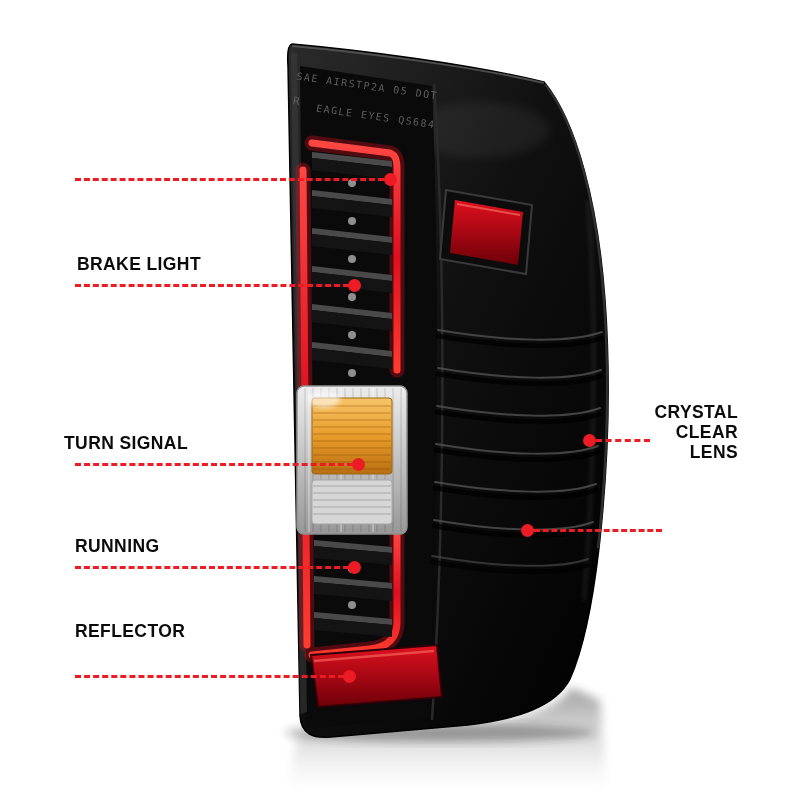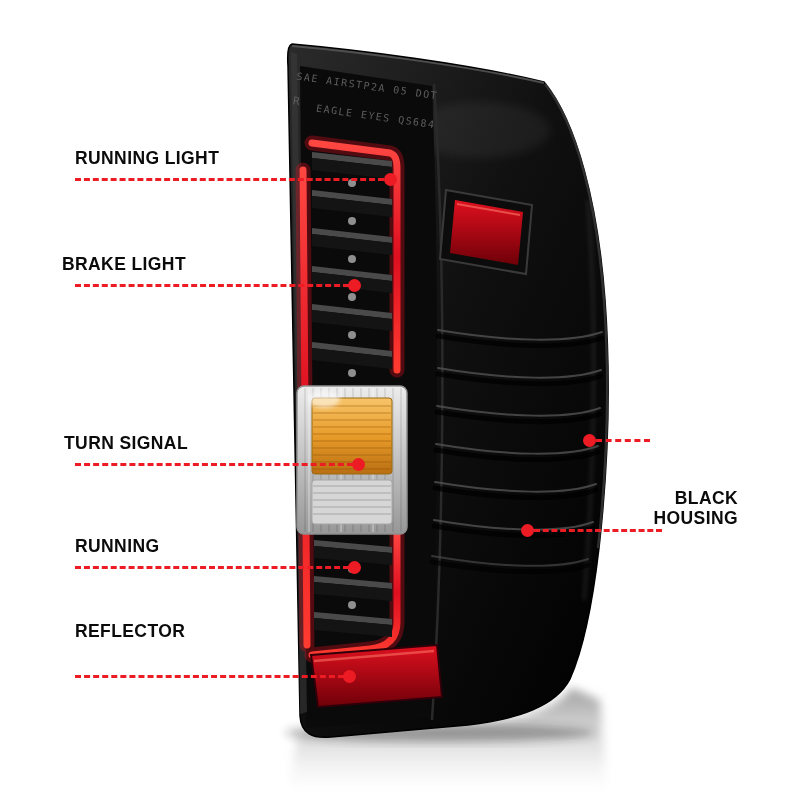--- a/index.html
+++ b/index.html
@@ -219,27 +219,26 @@
       <path d="M435 482 C506 494 566 495 596 484" stroke="#525252" stroke-width="2" opacity="0.8"></path>
       <path d="M435 488 C506 500 566 501 596 490" stroke="#000000" stroke-width="5" opacity="0.7"></path>
       <path d="M434 520 C504 532 564 533 593 522" stroke="#525252" stroke-width="2" opacity="0.8"></path>
       <path d="M434 526 C504 538 564 539 593 528" stroke="#000000" stroke-width="5" opacity="0.7"></path>
       <path d="M432 556 C502 568 560 569 588 559" stroke="#525252" stroke-width="2" opacity="0.6"></path>
       <path d="M432 562 C502 574 560 575 588 565" stroke="#000000" stroke-width="5" opacity="0.6"></path>
     </g>
   </svg>
 
   <div class="callout">
-    <div class="lbl" style="left:75px;top:148px">RUNNING LIGHT</div>
     <div class="leader" style="left:75px;top:178px;width:309px"></div>
     <div class="dot" style="left:384px;top:173px"></div>
   </div>
 
   <div class="callout">
-    <div class="lbl" style="left:62px;top:254px">BRAKE LIGHT</div>
+    <div class="lbl" style="left:77px;top:254px">BRAKE LIGHT</div>
     <div class="leader" style="left:75px;top:284px;width:274px"></div>
     <div class="dot" style="left:348px;top:279px"></div>
   </div>
 
   <div class="callout">
     <div class="lbl" style="left:64px;top:433px">TURN SIGNAL</div>
     <div class="leader" style="left:75px;top:463px;width:278px"></div>
     <div class="dot" style="left:352px;top:458px"></div>
   </div>
 
@@ -249,23 +248,23 @@
     <div class="dot" style="left:348px;top:561px"></div>
   </div>
 
   <div class="callout">
     <div class="lbl" style="left:75px;top:621px">REFLECTOR</div>
     <div class="leader" style="left:75px;top:675px;width:269px"></div>
     <div class="dot" style="left:343px;top:670px"></div>
   </div>
 
   <div class="callout">
+    <div class="lbl right" style="left:630px;top:402px">CRYSTAL CLEAR LENS</div>
     <div class="leader" style="left:596px;top:439px;width:54px"></div>
     <div class="dot" style="left:583px;top:434px"></div>
   </div>
 
   <div class="callout">
-    <div class="lbl right" style="left:630px;top:488px">BLACK HOUSING</div>
     <div class="leader" style="left:534px;top:529px;width:128px"></div>
     <div class="dot" style="left:521px;top:524px"></div>
   </div>
 
 </div>
 
 </body></html>

